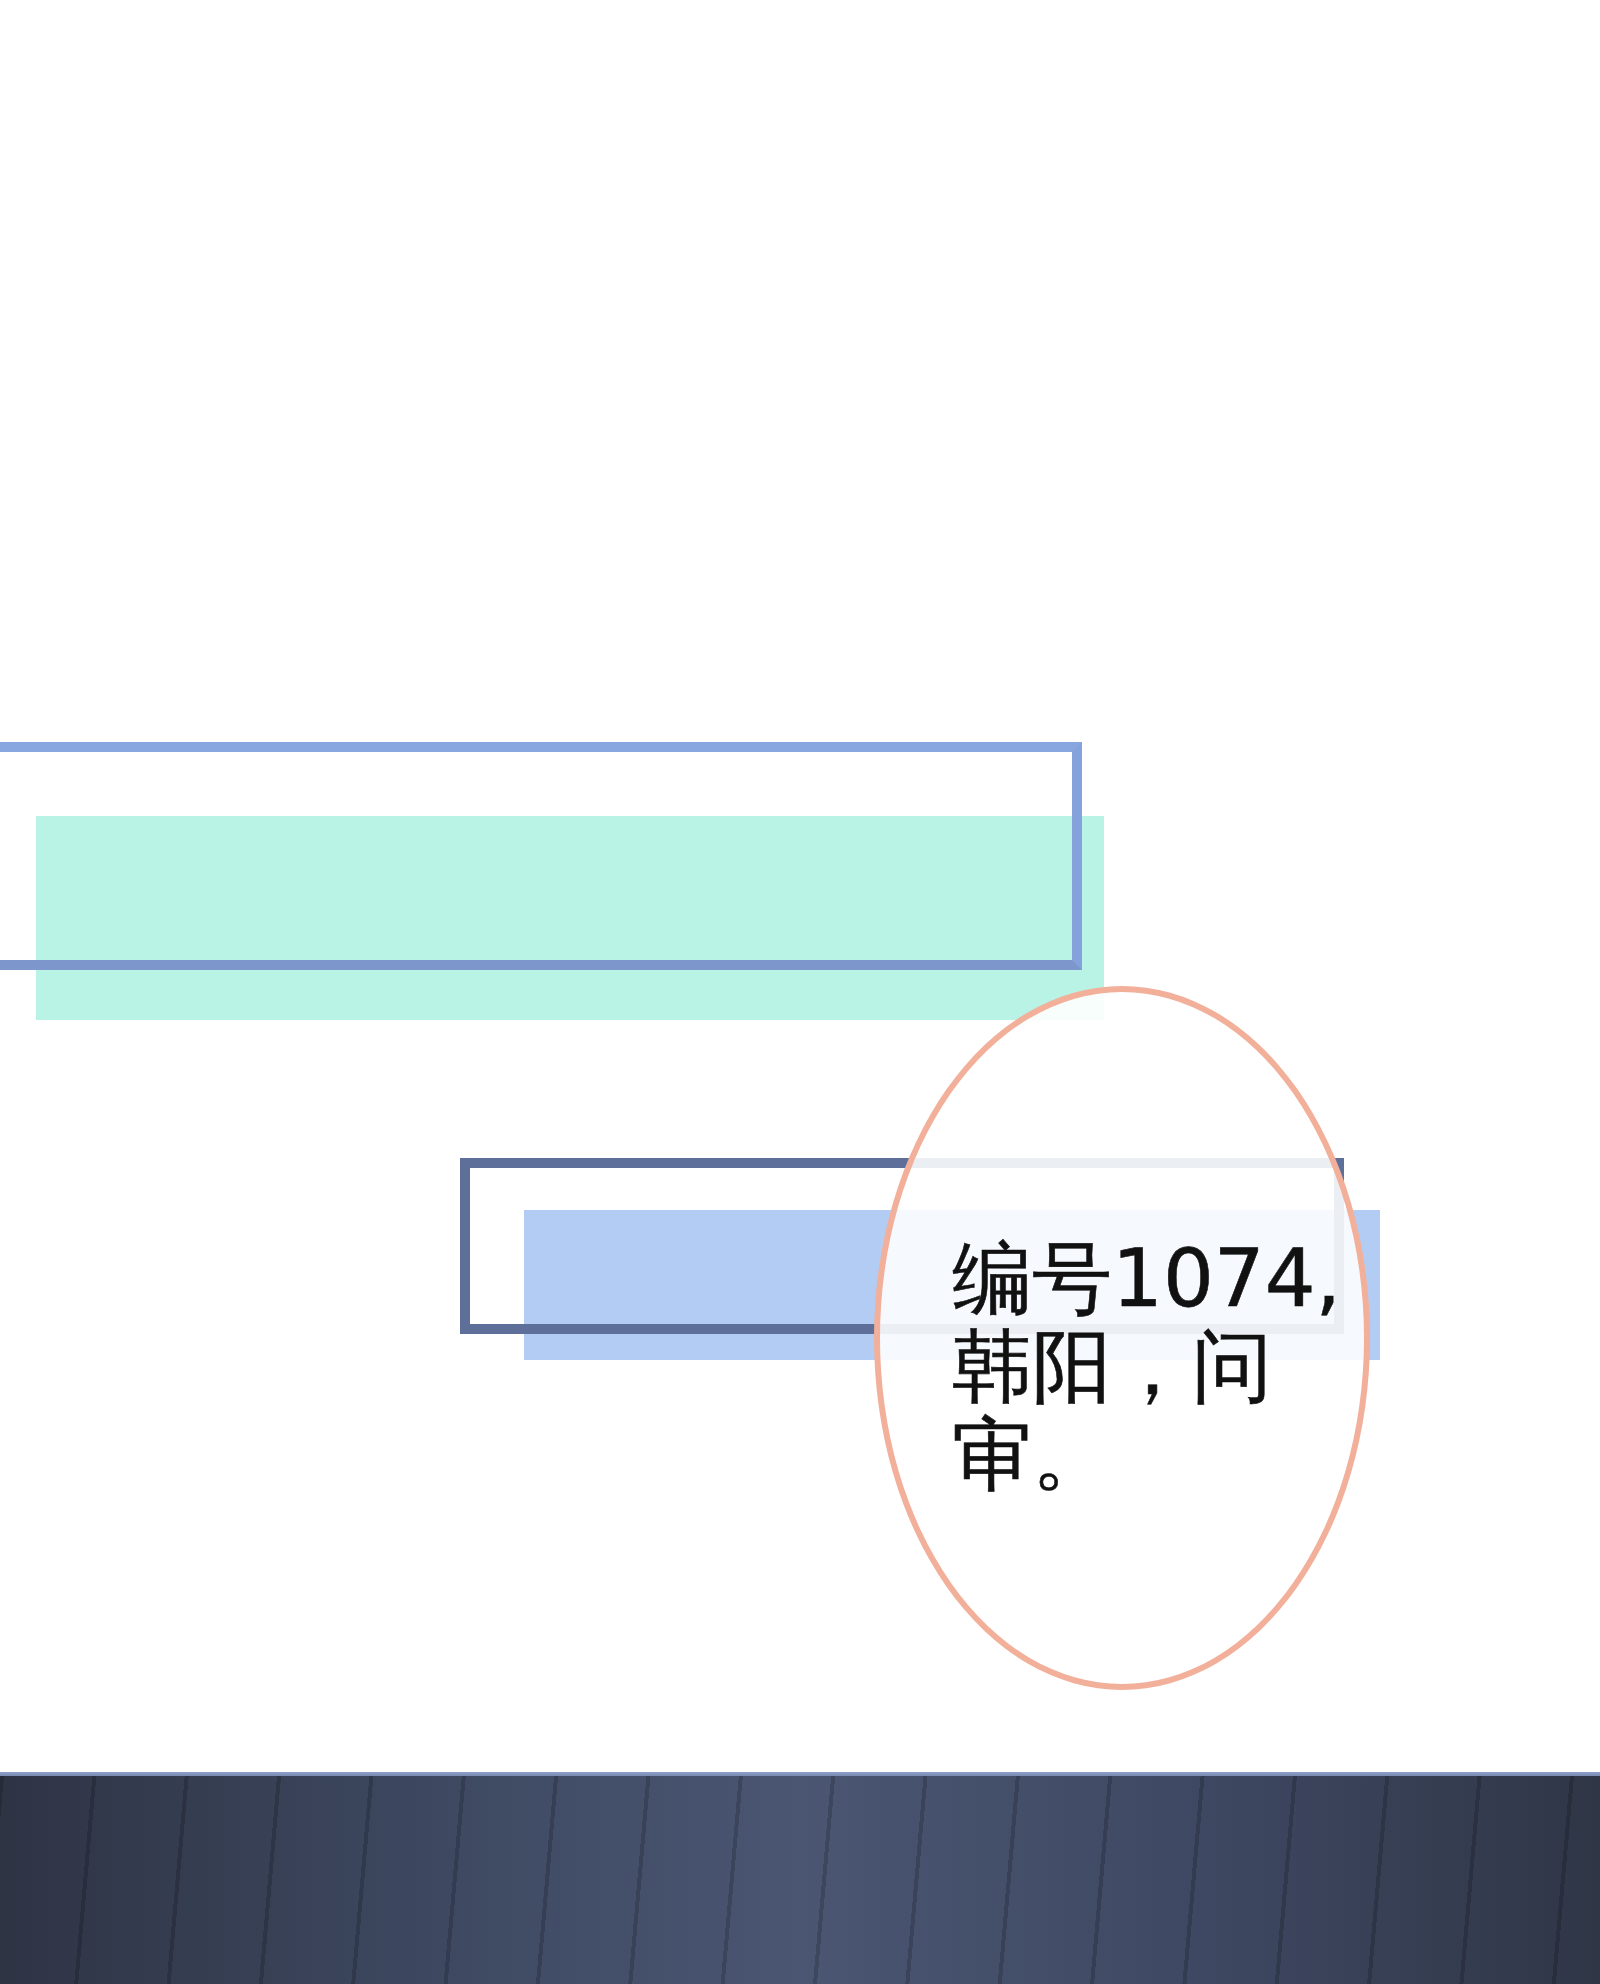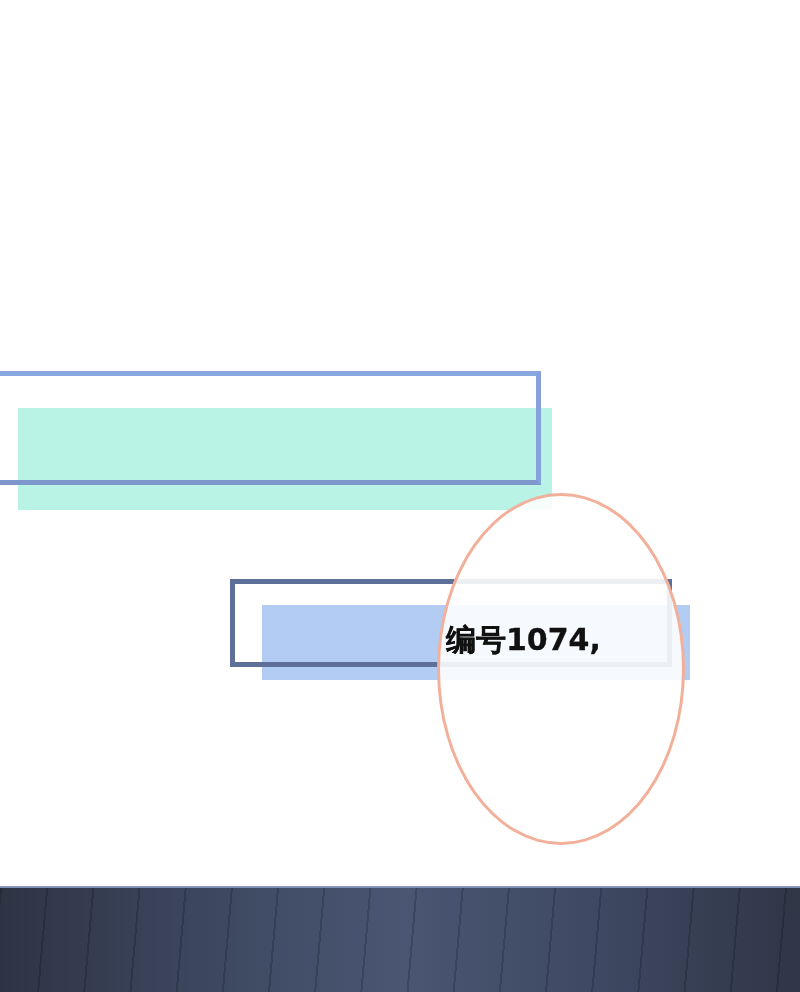--- a/index.html
+++ b/index.html
@@ -27,23 +27,23 @@
       left: 230px; top: 579px; width: 442px; height: 88px;
       border: 5px solid #5e7099;
     }
     .bubble {
       left: 437px; top: 493px; width: 248px; height: 352px;
       border: 3px solid #f2b09a;
       border-radius: 50%;
       background: rgba(255,255,255,0.88);
     }
     .bubble-text {
-      left: 446px; top: 618px; width: 230px;
-      font-size: 30px; line-height: 44px; color: #111;
-      font-weight: 700; letter-spacing: 0px;
+      left: 476px; top: 618px; width: 230px;
+      font-size: 40px; line-height: 44px; color: #111;
+      font-weight: 400; letter-spacing: 0px;
       -webkit-text-stroke: 0.3px #111;
     }
     .floor {
       left: 0; top: 888px; width: 800px; height: 104px;
       background:
         repeating-linear-gradient(95deg, rgba(0,0,0,0.18) 0px, rgba(0,0,0,0.18) 2px, transparent 2px, transparent 46px),
         linear-gradient(90deg, #2e3444 0%, #3f4a63 30%, #4a5672 50%, #3e4862 75%, #2f3646 100%);
     }
     .floor-edge {
       left: 0; top: 886px; width: 800px; height: 5px;
@@ -54,16 +54,17 @@
 <body>
 
 <div class="abs fill1"></div>
 <div class="abs frame1"></div>
 <div class="abs fill2"></div>
 <div class="abs frame2"></div>
 
 <div class="abs bubble"></div>
 <div class="abs bubble-text">
   <div>编号1074,</div>
+  <div>韩阳，问审。</div>
 </div>
 
 <div class="abs floor-edge"></div>
 <div class="abs floor"></div>
 
 </body></html>

